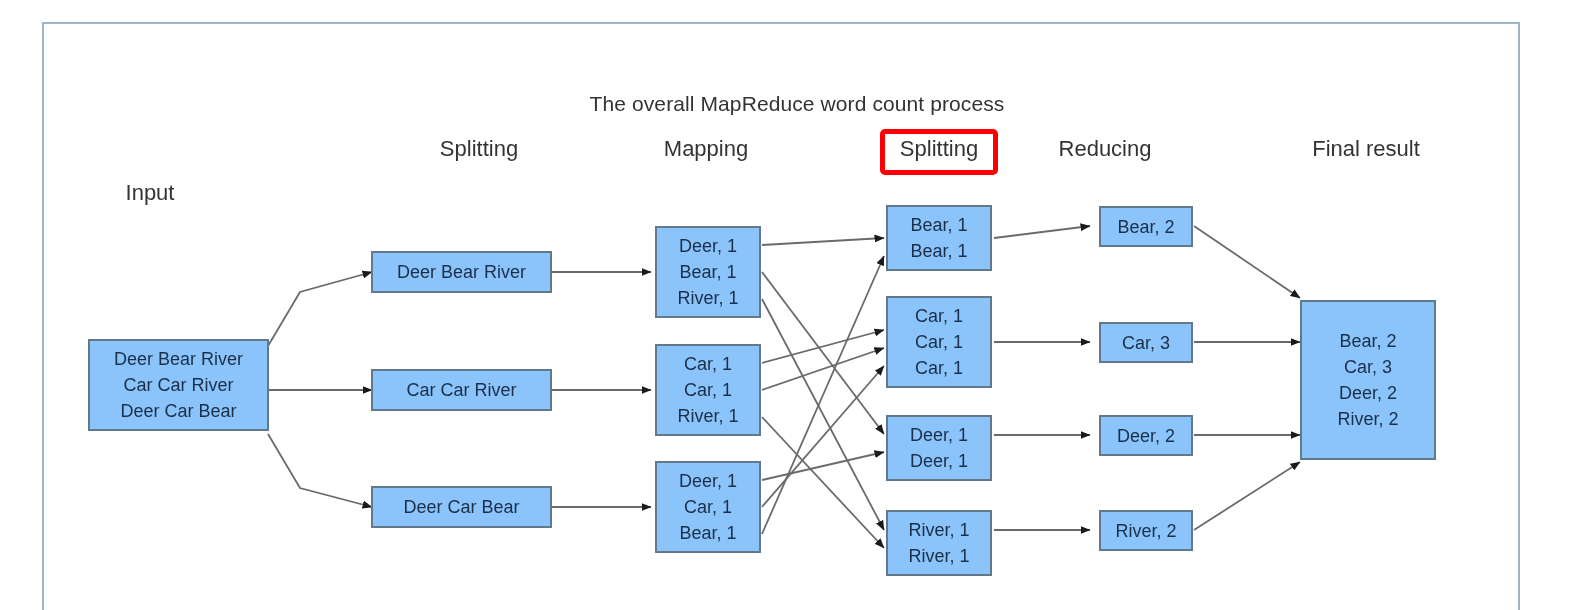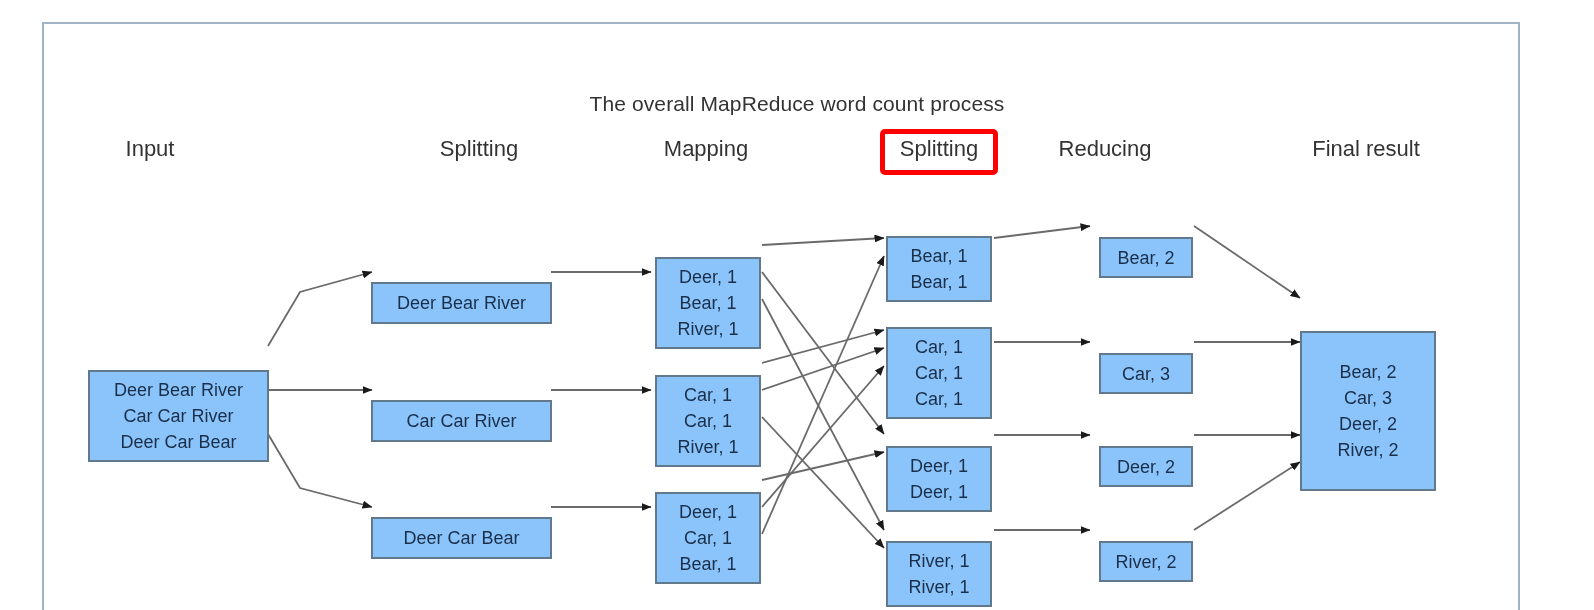--- a/index.html
+++ b/index.html
@@ -72,21 +72,20 @@
     border: 2px solid #62798c;
     color: #1b2f4a;
     font-size: 18px;
     line-height: 26px;
     text-align: center;
     display: flex;
     flex-direction: column;
     align-items: center;
     justify-content: center;
     white-space: nowrap;
-    margin-top: 31px;
   }
   .node .line { display: block; }
 </style>
 </head>
 <body>
 
 <div id="root">
 
   <div id="page-frame"></div>
 
@@ -123,21 +122,21 @@
 
       <path d="M1194,226 L1300,298"></path>
       <path d="M1194,342 L1300,342"></path>
       <path d="M1194,435 L1300,435"></path>
       <path d="M1194,530 L1300,462"></path>
     </g>
   </svg>
 
   <div class="diagram-title">The overall MapReduce word count process</div>
 
-  <div class="col-header" style="left:150px;">Input</div>
+  <div class="col-header" style="left:150px;margin-top:44px;">Input</div>
   <div class="col-header" style="left:479px;">Splitting</div>
   <div class="col-header" style="left:706px;">Mapping</div>
   <div class="col-header" style="left:939px;">Splitting</div>
   <div class="col-header" style="left:1105px;">Reducing</div>
   <div class="col-header" style="left:1366px;">Final result</div>
 
   <div class="highlight-box" style="left:880px; top:129px; width:118px; height:46px;"></div>
 
   <div class="node" style="left:88px; top:339px; width:181px; height:92px;">
     <span class="line">Deer Bear River</span>

